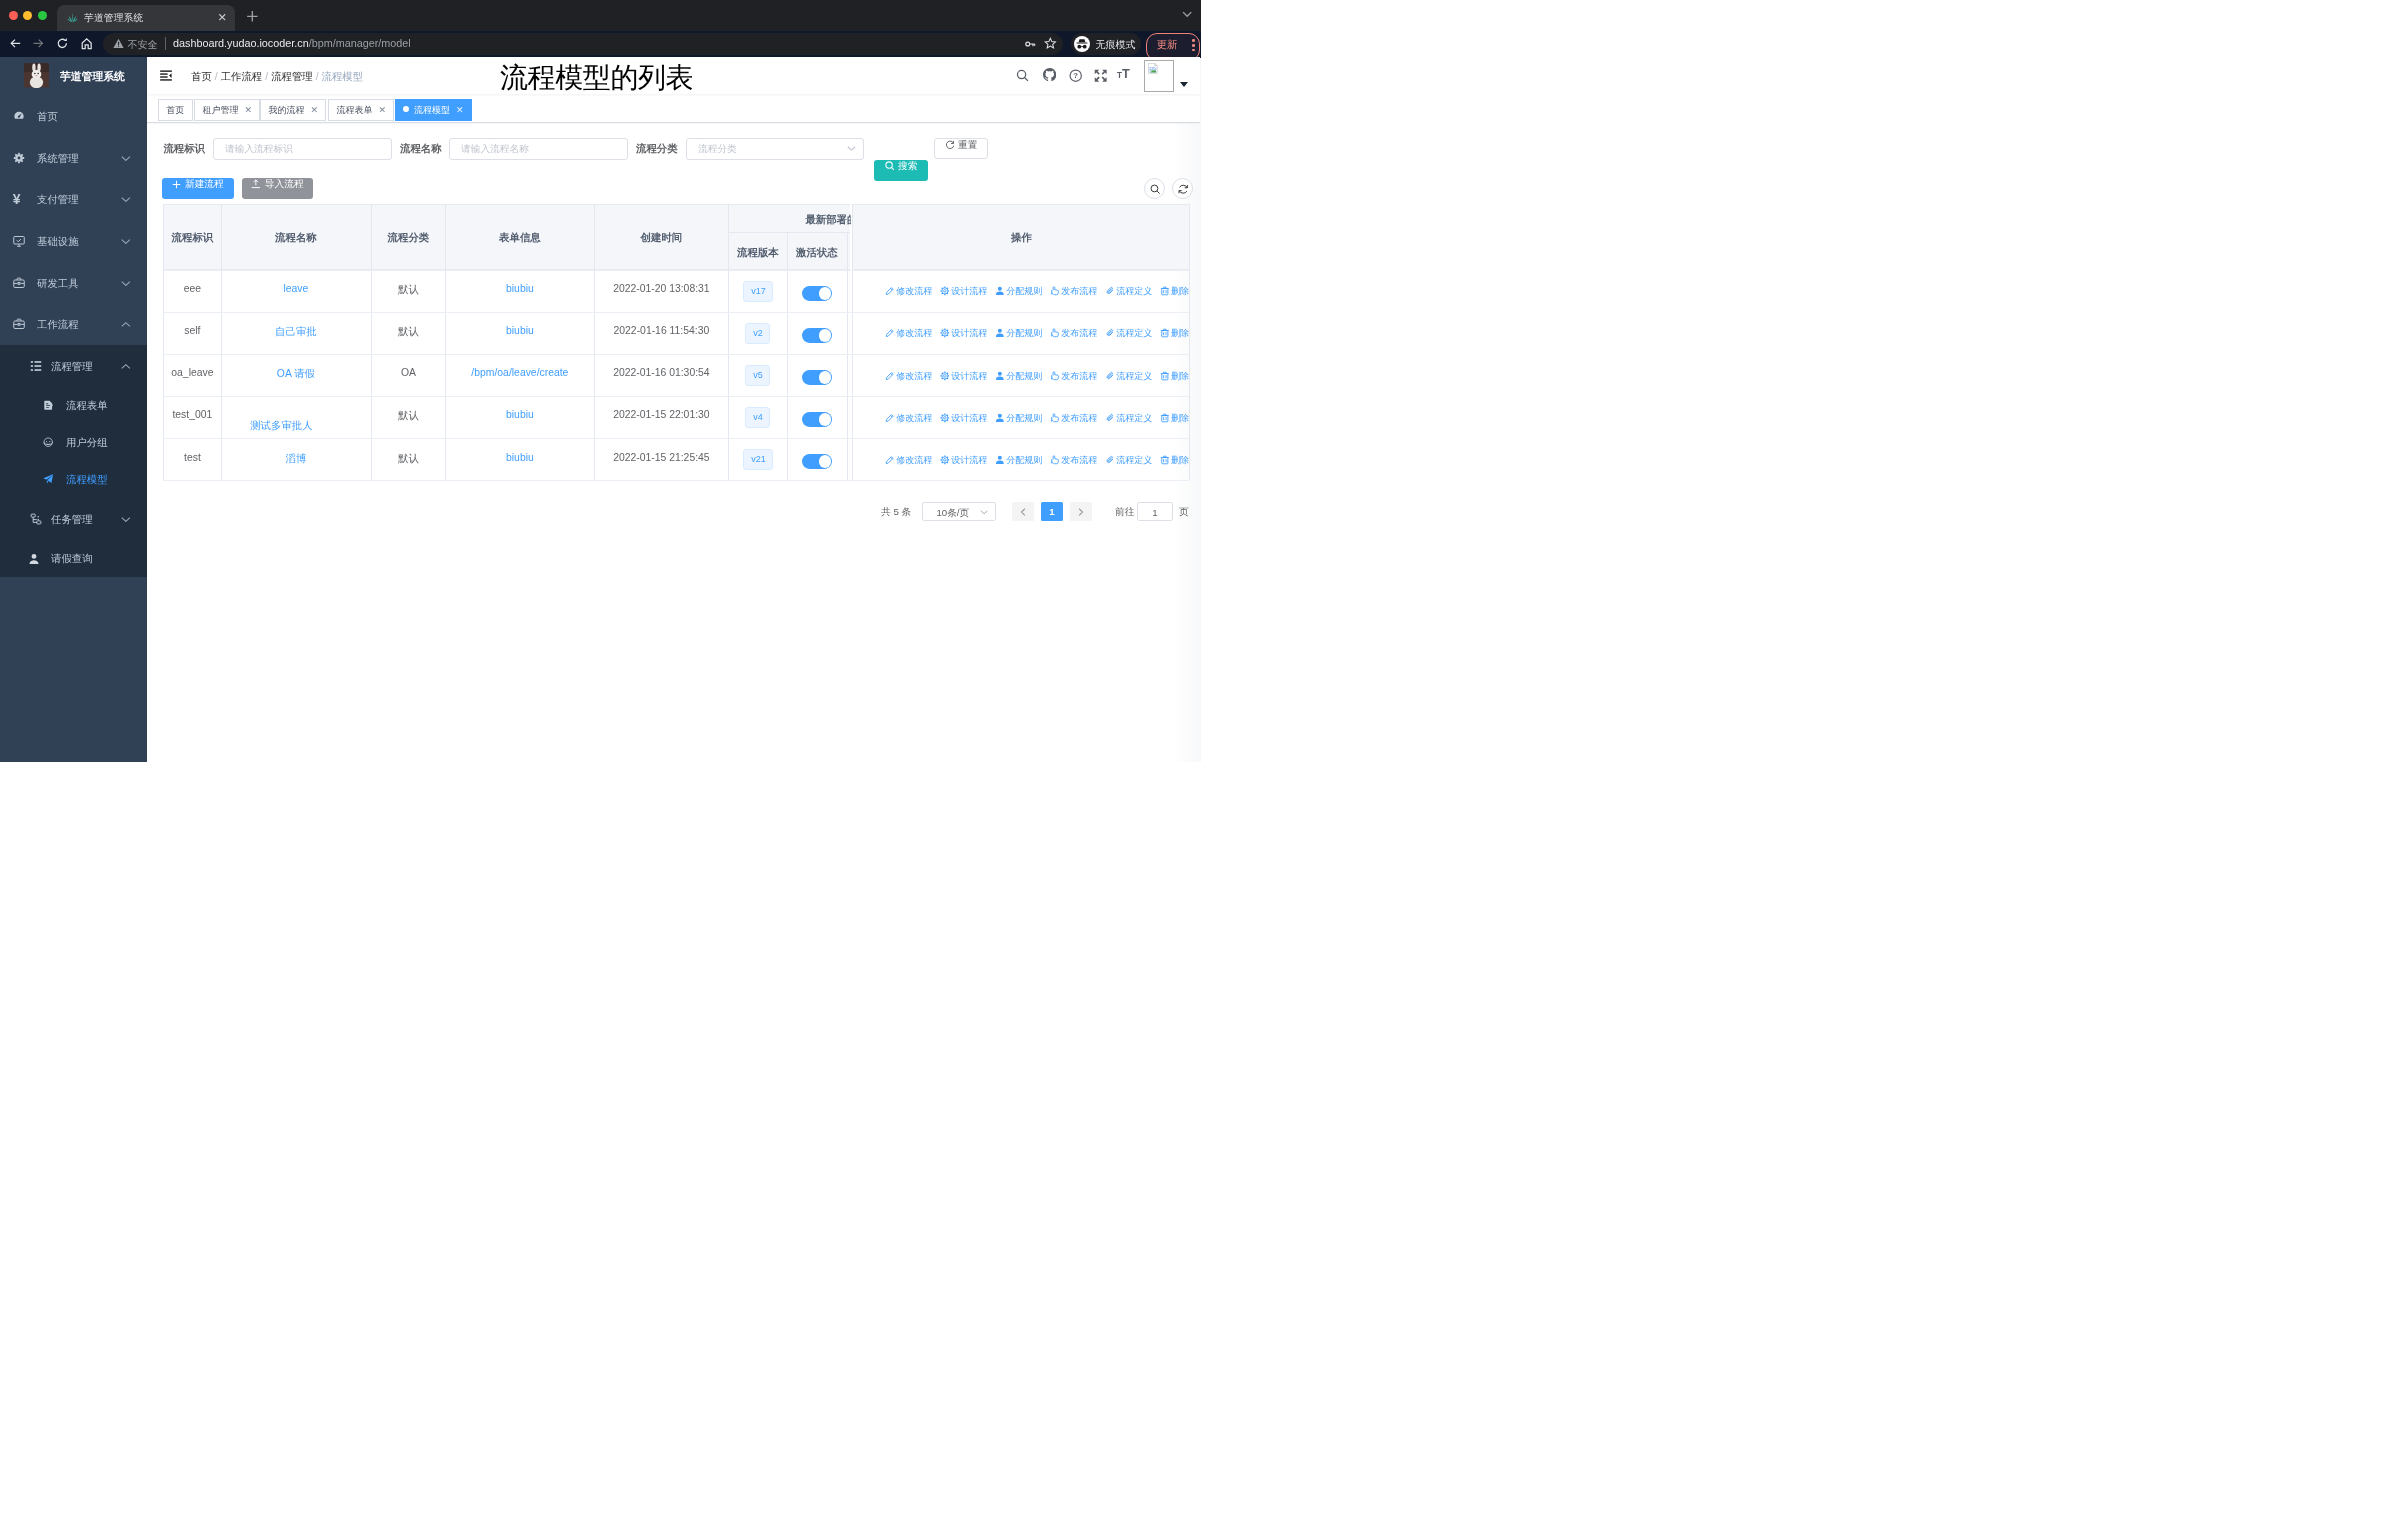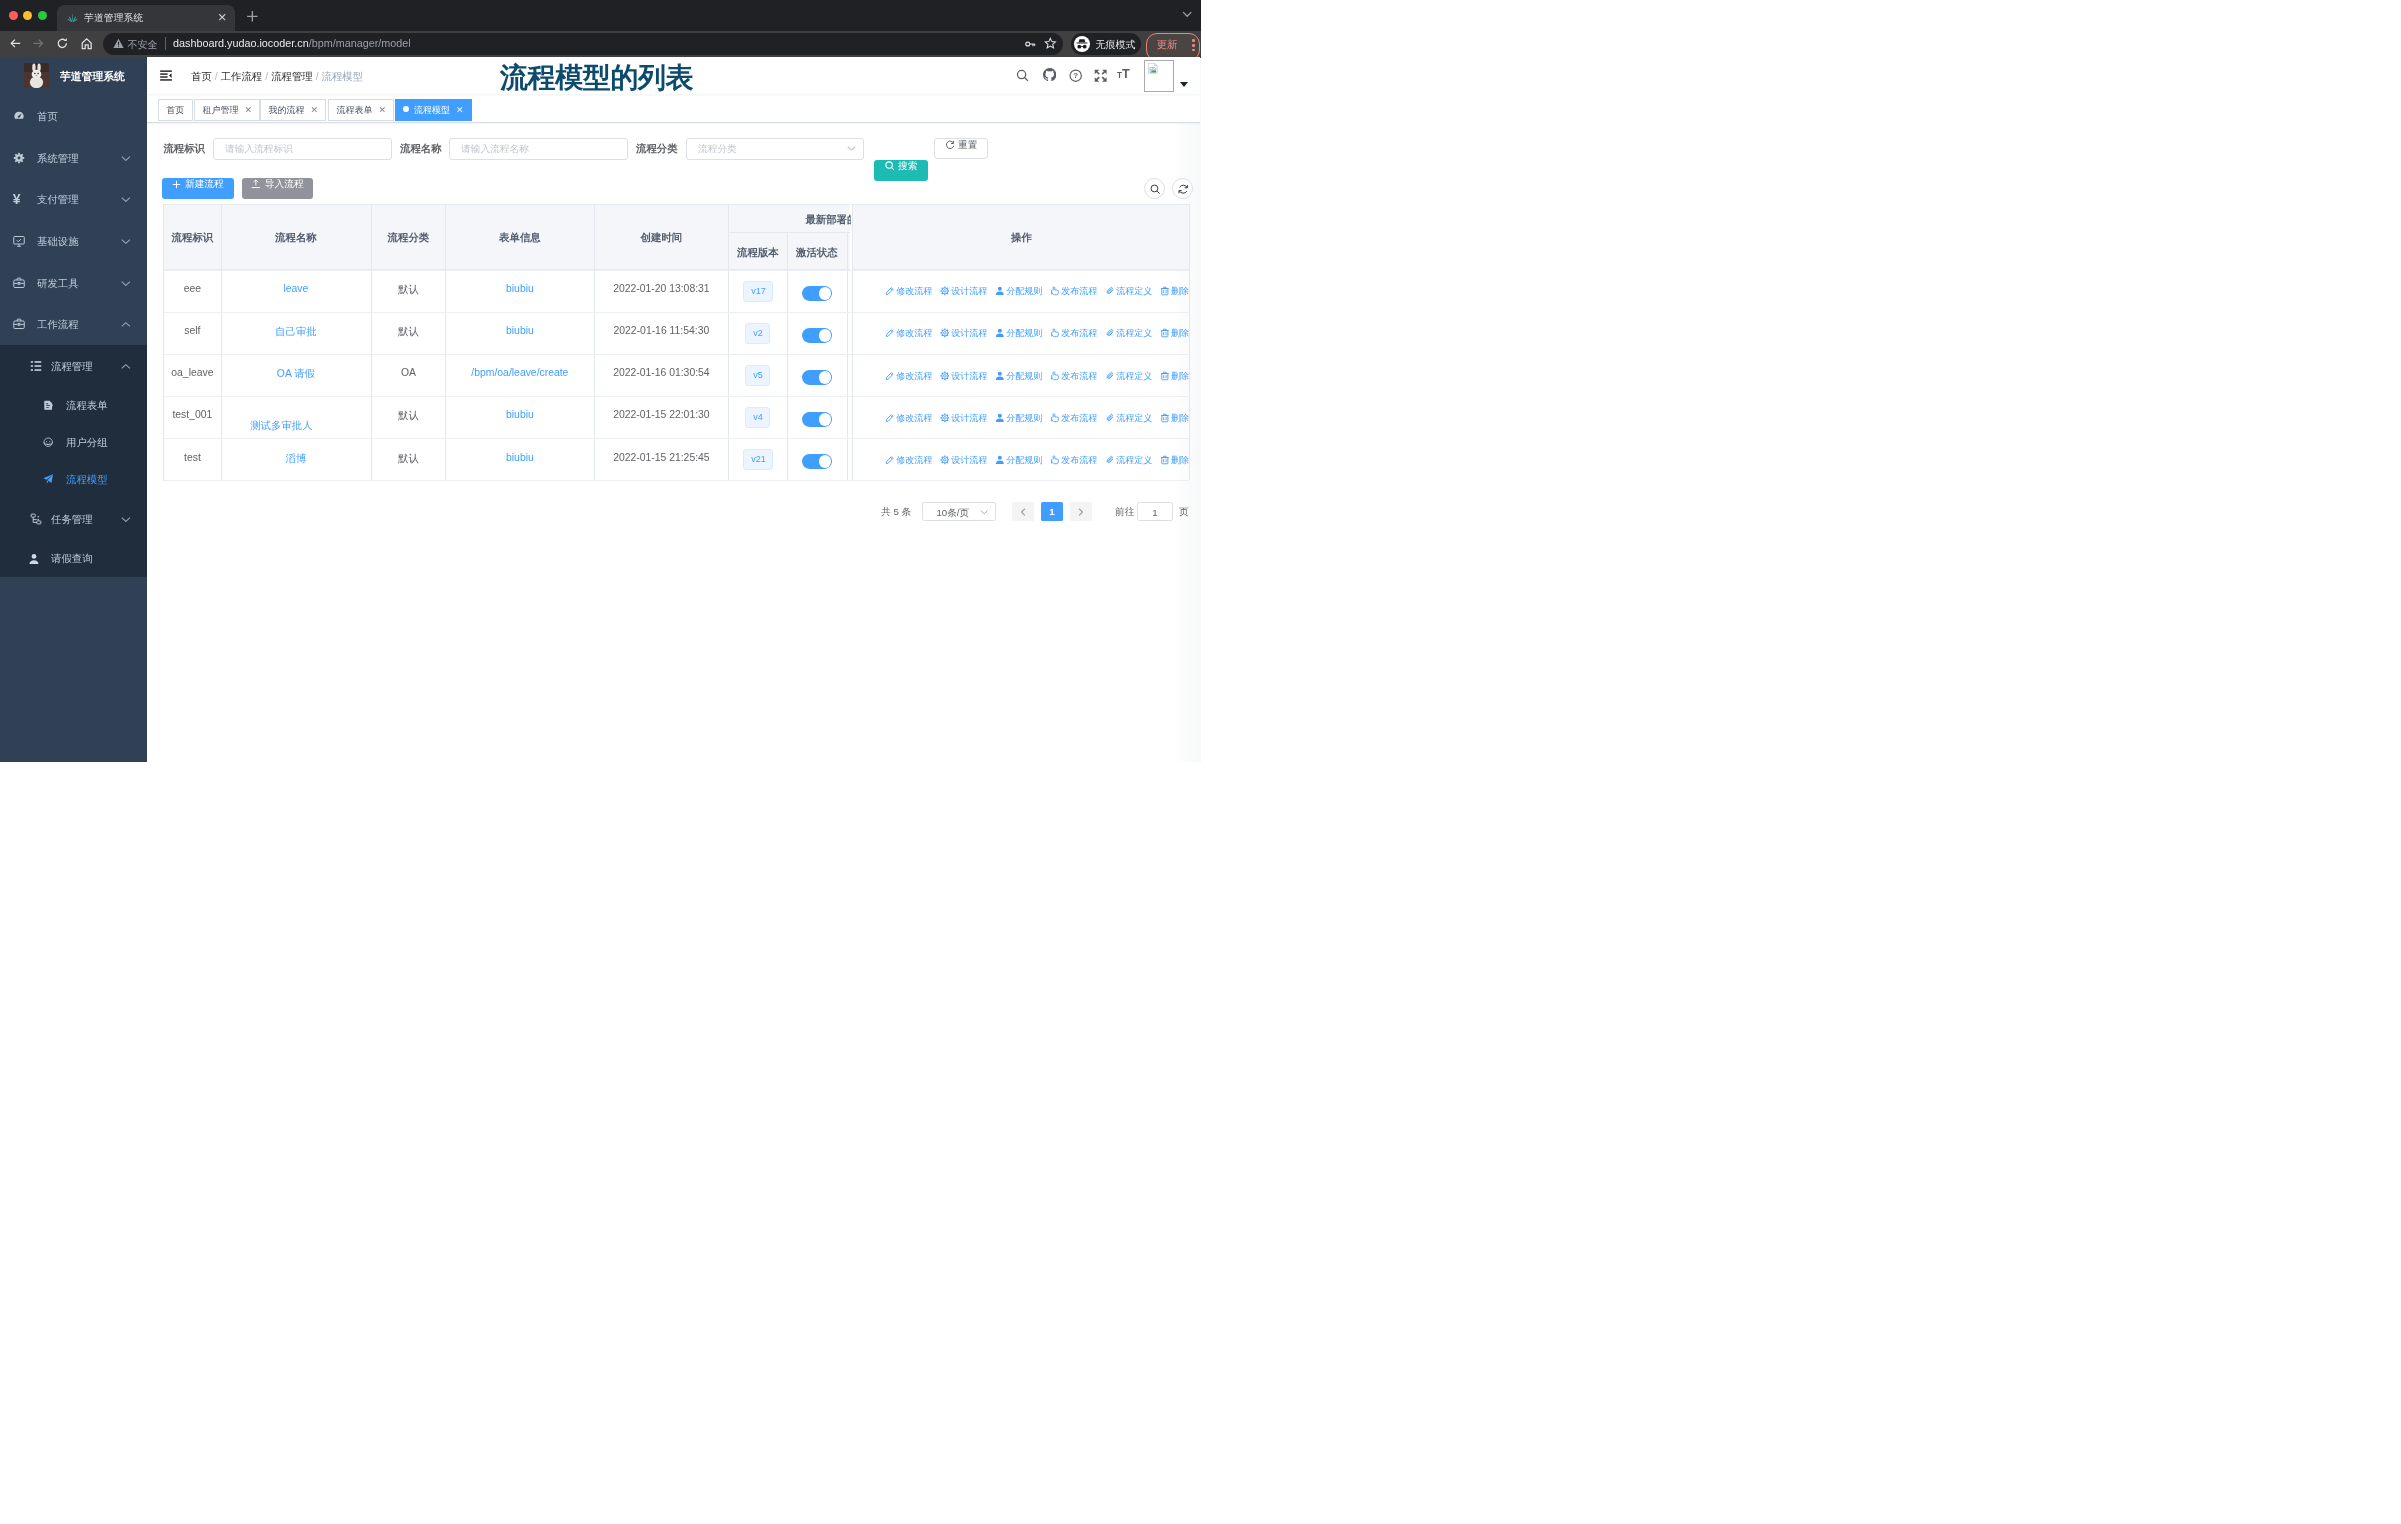--- a/index.html
+++ b/index.html
@@ -7,21 +7,21 @@
 body { font-family:"Liberation Sans", sans-serif; position:relative; background:#fff; }
 
 
 #tabstrip { position:absolute; left:0; top:0; width:1201px; height:30.5px; background:#202124; }
 .light { position:absolute; top:10.8px; width:9px; height:9px; border-radius:50%; }
 #tab { position:absolute; left:57px; top:4.5px; width:178px; height:26px; background:#35363a; border-radius:7.4px 7.4px 0 0; }
 #tab .title { position:absolute; left:27px; top:7.4px; font-size:9.7px; color:#dfe1e4; letter-spacing:0.2px; }
 #tab .close { position:absolute; right:10.4px; top:6.7px; font-size:10.4px; color:#c3c6c9; }
 #newtab { position:absolute; left:246px; top:10.4px; width:12.7px; height:12.7px; color:#9aa0a6; }
 #strip-caret { position:absolute; right:9px; top:11px; }
-#toolbar { position:absolute; left:0; top:30.5px; width:1201px; height:27px; background:#404040; }
+#toolbar { position:absolute; left:0; top:30.5px; width:1201px; height:27px; background:#0f172a; }
 #urlbar { position:absolute; left:103px; top:2.2px; width:960px; height:22px; border-radius:11px; background:#202124; }
 #urlbar .warn { position:absolute; left:9.7px; top:5.6px; }
 #urlbar .nsafe { position:absolute; left:24.6px; top:5.2px; font-size:10px; color:#9aa0a6; }
 #urlbar .sep { position:absolute; left:62px; top:4.5px; width:0.7px; height:12.7px; background:#5f6368; }
 #urlbar .url { position:absolute; left:70px; top:4.5px; font-size:10.8px; color:#e8eaed; white-space:nowrap; }
 #urlbar .url .dim { color:#9aa0a6; }
 .tbicon { position:absolute; top:0; }
 #incog { position:absolute; left:1071px; top:2.6px; width:70px; height:22px; background:#202124; border-radius:11px; }
 #incog .circ { position:absolute; left:2.6px; top:3px; width:16.4px; height:16.4px; background:#fff; border-radius:50%; }
 #incog .txt { position:absolute; left:24.6px; top:4.8px; font-size:10px; color:#e8eaed; }
@@ -44,21 +44,21 @@
 .s2 .tx { left:66px; }
 .active .tx { color:#409eff; }
 
 
 #main { position:absolute; left:147px; top:57px; width:1053px; height:705px; background:#fff; }
 #navbar { position:absolute; left:0; top:0; width:1053px; height:37px; background:#fff; box-shadow:0 0.7px 3px rgba(0,21,41,.08); z-index:5; }
 #hamb { position:absolute; left:12.7px; top:12.7px; width:12px; height:11px; }
 #crumbs { position:absolute; left:44px; top:12.7px; font-size:10.4px; color:#303133; white-space:nowrap; }
 #crumbs .sp { color:#b6bcc4; margin:0 3px; }
 #crumbs .last { color:#97a8be; }
-#rednote { position:absolute; left:353px; top:1.9px; font-size:28px; font-weight:bold; color:#0c4a6e; white-space:nowrap; letter-spacing:-0.4px; }
+#rednote { position:absolute; left:353px; top:1.9px; font-size:28px; font-weight:normal; color:#000000; white-space:nowrap; letter-spacing:-0.4px; }
 .nbicon { position:absolute; top:12px; width:13.4px; height:13.4px; }
 #avatarbox { position:absolute; left:997px; top:3.3px; width:30px; height:32px; border:0.7px solid #aaa; background:#fff; }
 #avcaret { position:absolute; left:1033px; top:25px; width:0; height:0; border-left:4.1px solid transparent; border-right:4.1px solid transparent; border-top:5.2px solid #1b2430; }
 
 
 #tagsbar { position:absolute; left:0; top:37px; width:1053px; height:29px; background:#fff; border-bottom:0.7px solid #d8dce5; box-shadow:0 0.7px 2.2px rgba(0,0,0,.08); z-index:4; }
 .tag { position:absolute; top:4.8px; height:22px; line-height:21px; border:0.7px solid #d8dce5; background:#fff; color:#495060; font-size:9px; padding:0 7.4px; white-space:nowrap; }
 .tag .x { margin-left:6px; font-size:9px; color:#7d8694; }
 .tag.on { background:#409eff; border-color:#409eff; color:#fff; }
 .tag.on .x { color:#e8f2ff; }

